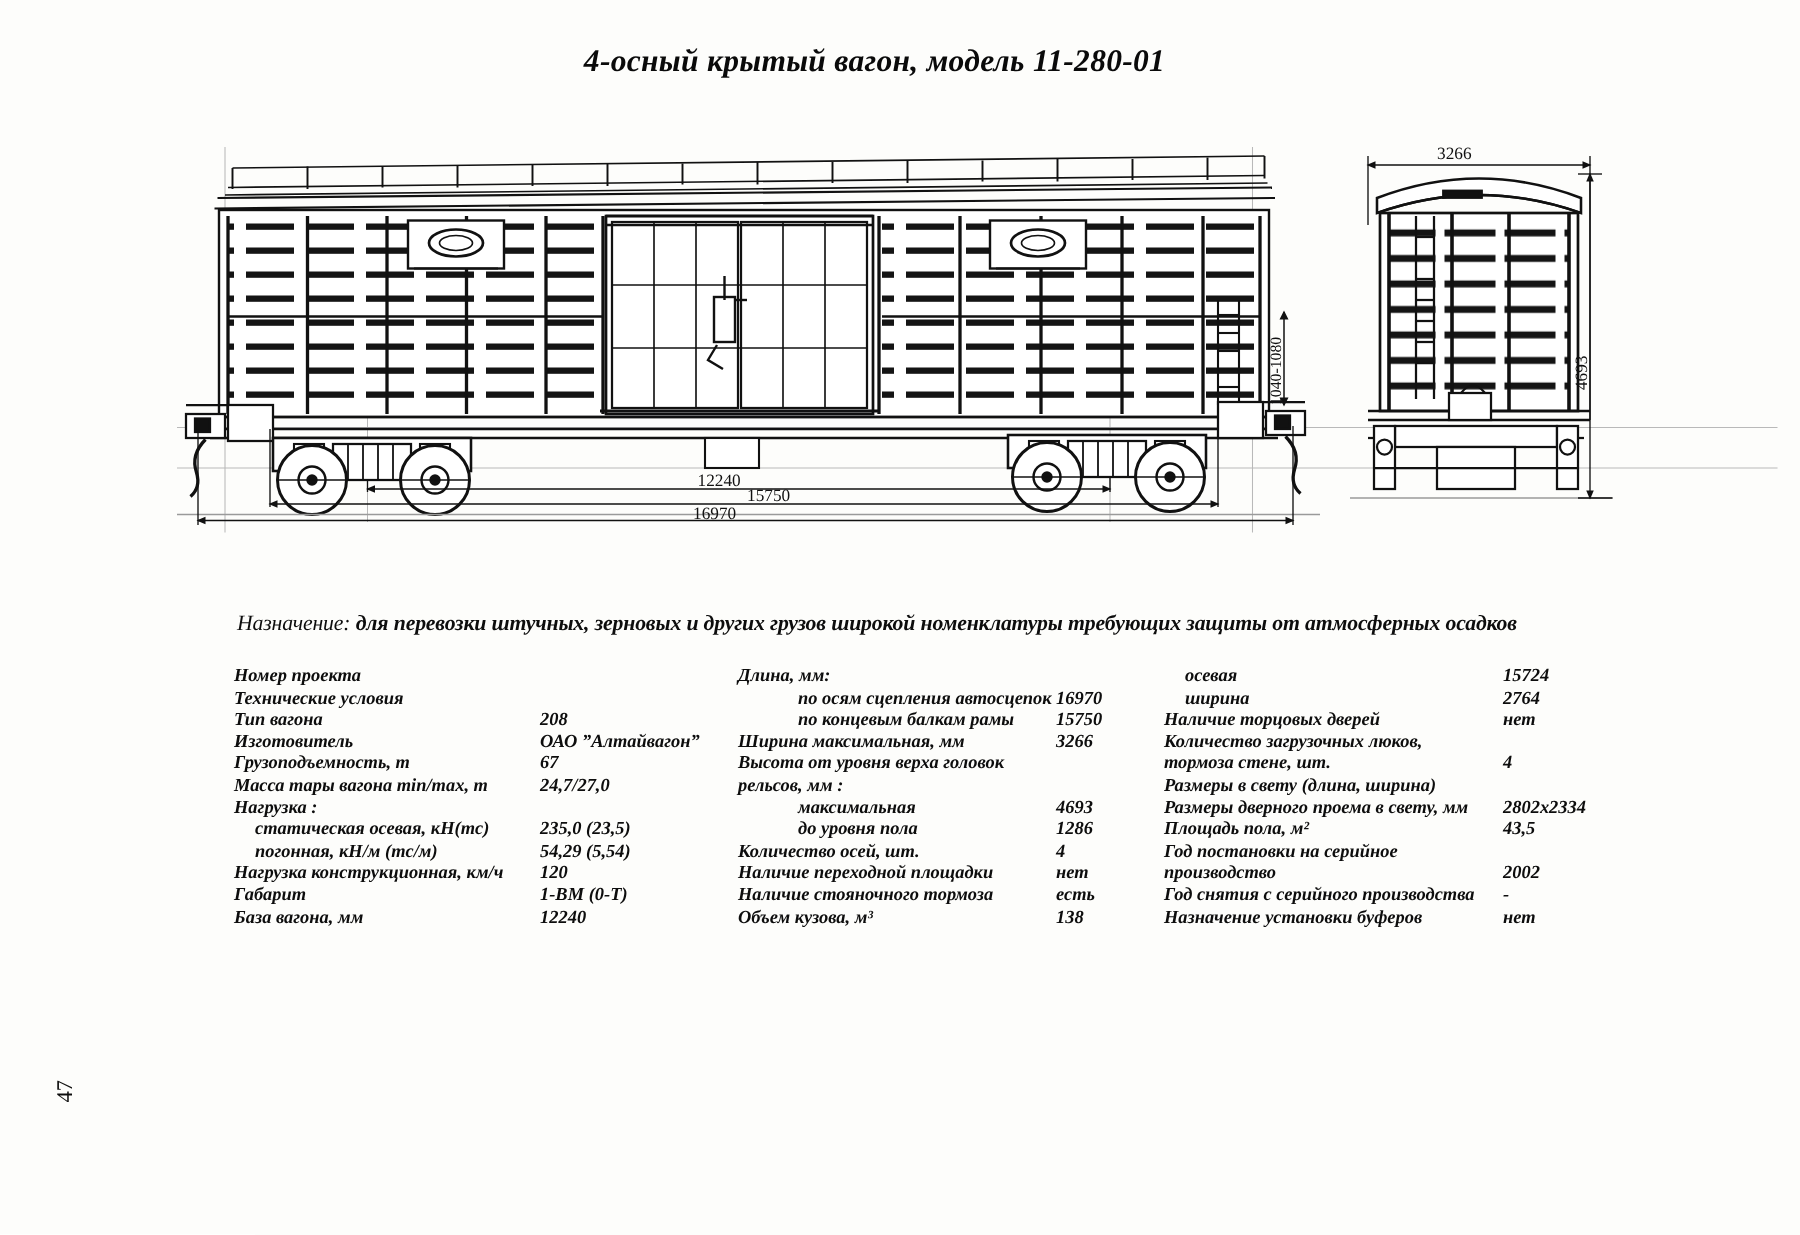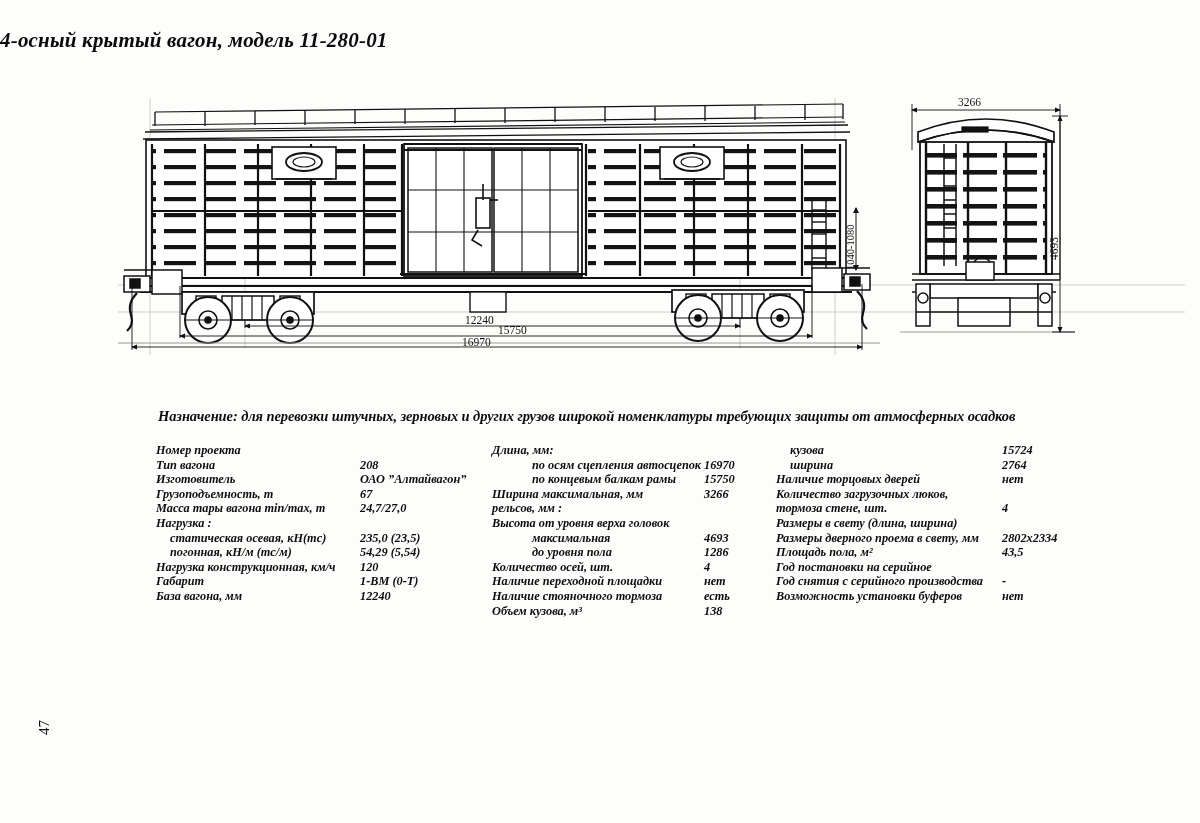--- a/index.html
+++ b/index.html
@@ -22,20 +22,21 @@
     inset: 0;
     background: #fdfdfb;
   }
 
   
   .title {
     position: absolute;
     top: 28px;
     left: 0;
     width: 1166px;
+    text-align: center;
     font-family: "Liberation Serif", serif;
     font-weight: bold;
     font-style: italic;
     font-size: 21px;
     letter-spacing: .2px;
     color: #0a0a0a;
   }
 
   
   .drawing {
@@ -52,21 +53,21 @@
     position: absolute;
     top: 408px;
     left: 158px;
     width: 1010px;
     font-style: italic;
     font-weight: bold;
     font-size: 14.5px;
     letter-spacing: -.1px;
     white-space: nowrap;
   }
-  .purpose .lead { font-weight: bold; }
+  .purpose .lead { font-weight: normal; }
 
   
   .specs {
     position: absolute;
     top: 443px;
     left: 0;
     width: 1200px;
     height: 220px;
   }
   .col {
@@ -456,53 +457,55 @@
 </div>
 
 <div class="purpose">
   <span class="lead">Назначение:</span>
   <span>для перевозки штучных, зерновых и других грузов широкой номенклатуры требующих защиты  от атмосферных осадков</span>
 </div>
 
 <div class="specs">
   <div class="col col-left">
       <div class="row"><span class="lbl">Номер проекта</span></div>
+      <div class="row"><span class="lbl">Технические условия</span></div>
       <div class="row"><span class="lbl">Тип вагона</span><span class="val">208</span></div>
       <div class="row"><span class="lbl">Изготовитель</span><span class="val">ОАО ”Алтайвагон”</span></div>
       <div class="row"><span class="lbl">Грузоподъемность, т</span><span class="val">67</span></div>
       <div class="row"><span class="lbl">Масса тары вагона min/max, т</span><span class="val">24,7/27,0</span></div>
       <div class="row"><span class="lbl">Нагрузка :</span></div>
       <div class="row indent"><span class="lbl">статическая осевая, кН(тс)</span><span class="val">235,0 (23,5)</span></div>
       <div class="row indent"><span class="lbl">погонная, кН/м (тс/м)</span><span class="val">54,29 (5,54)</span></div>
       <div class="row"><span class="lbl">Нагрузка конструкционная, км/ч</span><span class="val">120</span></div>
       <div class="row"><span class="lbl">Габарит</span><span class="val">1-ВМ (0-Т)</span></div>
       <div class="row"><span class="lbl">База вагона, мм</span><span class="val">12240</span></div>
     </div>
   <div class="col col-mid">
       <div class="row"><span class="lbl">Длина, мм:</span></div>
       <div class="row indent2"><span class="lbl">по осям сцепления автосцепок</span><span class="val">16970</span></div>
       <div class="row indent2"><span class="lbl">по концевым балкам рамы</span><span class="val">15750</span></div>
       <div class="row"><span class="lbl">Ширина максимальная, мм</span><span class="val">3266</span></div>
+      <div class="row"><span class="lbl">Высота от уровня верха головок</span></div>
       <div class="row"><span class="lbl">рельсов, мм :</span></div>
-      <div class="row"><span class="lbl">Высота от уровня верха головок</span></div>
       <div class="row indent2"><span class="lbl">максимальная</span><span class="val">4693</span></div>
       <div class="row indent2"><span class="lbl">до уровня пола</span><span class="val">1286</span></div>
       <div class="row"><span class="lbl">Количество осей, шт.</span><span class="val">4</span></div>
       <div class="row"><span class="lbl">Наличие переходной площадки</span><span class="val">нет</span></div>
       <div class="row"><span class="lbl">Наличие стояночного тормоза</span><span class="val">есть</span></div>
       <div class="row"><span class="lbl">Объем кузова, м³</span><span class="val">138</span></div>
     </div>
   <div class="col col-right">
-      <div class="row indent"><span class="lbl">кузова</span><span class="val">15724</span></div>
+      <div class="row indent"><span class="lbl">осевая</span><span class="val">15724</span></div>
       <div class="row indent"><span class="lbl">ширина</span><span class="val">2764</span></div>
       <div class="row"><span class="lbl">Наличие торцовых дверей</span><span class="val">нет</span></div>
       <div class="row"><span class="lbl">Количество загрузочных люков,</span></div>
       <div class="row"><span class="lbl">тормоза стене, шт.</span><span class="val">4</span></div>
       <div class="row"><span class="lbl">Размеры в свету  (длина, ширина)</span></div>
       <div class="row"><span class="lbl">Размеры дверного проема в свету, мм</span><span class="val">2802х2334</span></div>
       <div class="row"><span class="lbl">Площадь пола, м²</span><span class="val">43,5</span></div>
       <div class="row"><span class="lbl">Год постановки на серийное</span></div>
+      <div class="row"><span class="lbl">производство</span><span class="val">2002</span></div>
       <div class="row"><span class="lbl">Год снятия с серийного производства</span><span class="val">-</span></div>
-      <div class="row"><span class="lbl">Возможность установки буферов</span><span class="val">нет</span></div>
+      <div class="row"><span class="lbl">Назначение установки буферов</span><span class="val">нет</span></div>
     </div>
 </div>
 
 <div class="pageno">47</div>
 
 </body></html>

